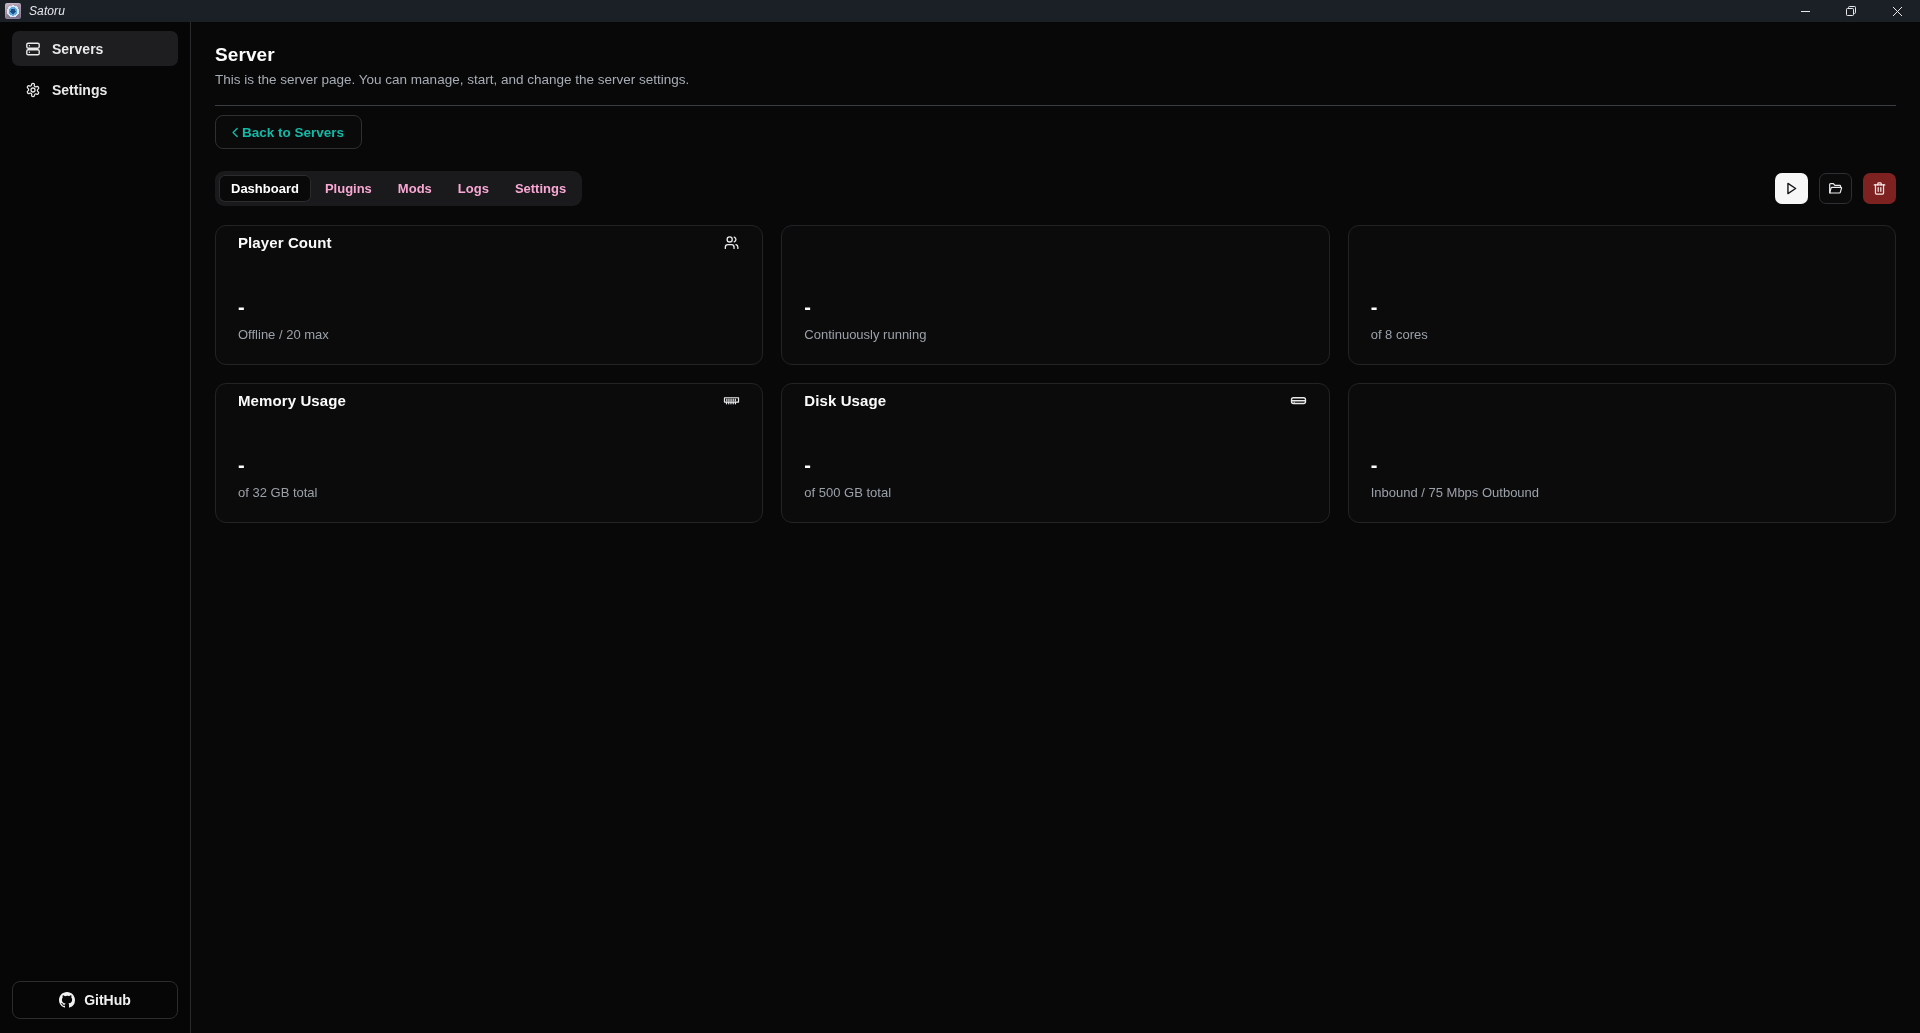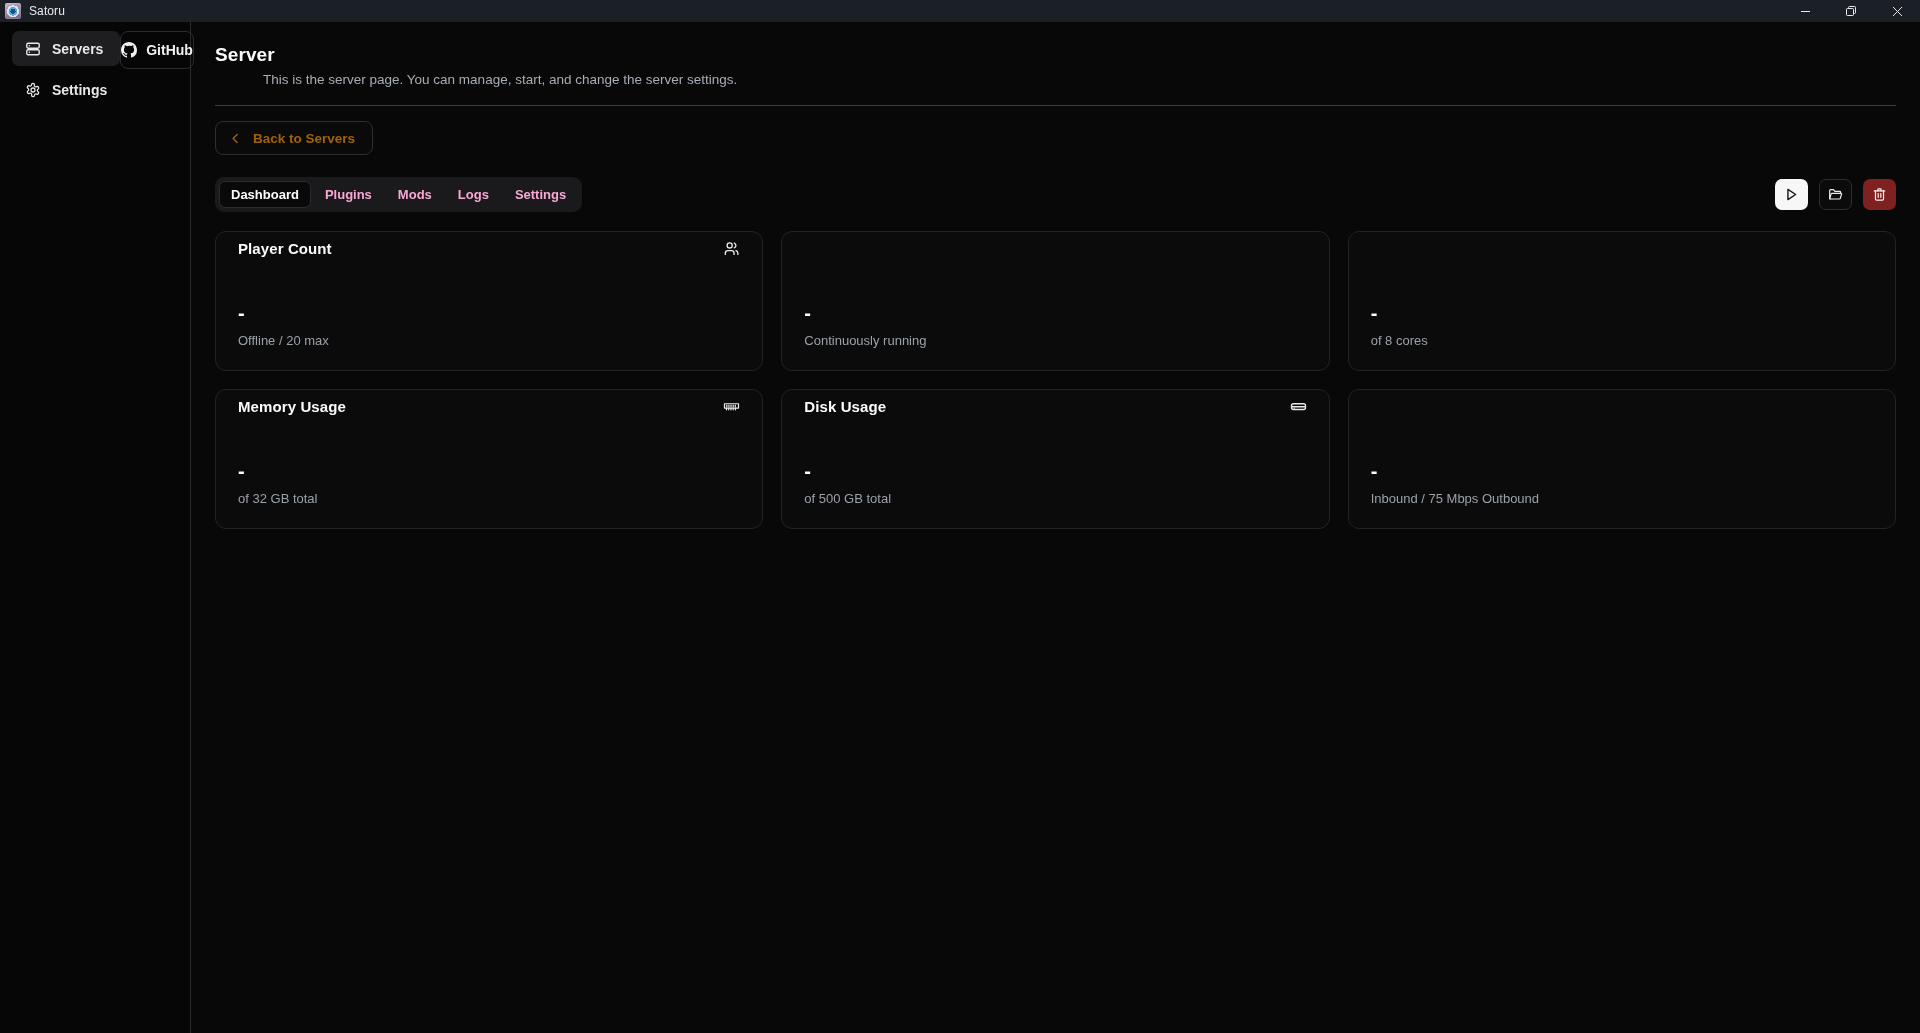--- a/index.html
+++ b/index.html
@@ -26,20 +26,21 @@
     display: flex;
     align-items: center;
     justify-content: space-between;
     user-select: none;
   }
   .titlebar-left {
     display: flex;
     align-items: center;
     gap: 8px;
     padding-left: 5px;
+    font-style: italic;
   }
   .app-icon {
     width: 16px;
     height: 16px;
     border-radius: 2px;
     background:
       radial-gradient(circle at 50% 52%, #1d4f86 0 22%, #5fa9dc 22% 38%, #d9e7f2 38% 52%, rgba(0,0,0,0) 52%),
       linear-gradient(160deg, #c9b9c9 0%, #9e8ca3 45%, #6f6480 100%);
     box-shadow: inset 0 0 0 1px rgba(255,255,255,0.12);
   }
@@ -66,21 +67,21 @@
     width: 1920px;
   }
 
   
   .sidebar {
     width: 191px;
     flex: 0 0 191px;
     background: #060607;
     border-right: 1px solid #2a2a2c;
     display: flex;
-    flex-direction: row;
+    flex-direction: column;
     padding: 9px 12px 14px 12px;
   }
   .nav { display: flex; flex-direction: column; gap: 6px; }
   .nav-item {
     display: flex;
     align-items: center;
     gap: 11px;
     height: 35px;
     padding: 0 13px;
     border-radius: 7px;
@@ -121,39 +122,37 @@
   .page-title {
     font-size: 19px;
     font-weight: 700;
     letter-spacing: 0.1px;
     color: #fbfbfb;
   }
   .page-sub {
     margin-top: 6px;
     font-size: 13.5px;
     color: #a7adb5;
-    margin-left: 48px;
   }
   .divider {
     margin-top: 18px;
     height: 1px;
     background: #3a3d42;
   }
 
   .back-btn {
-    margin-top: 15px;
+    margin-top: 9px;
     display: inline-flex;
     align-items: center;
-    gap: 11px;
     height: 34px;
     padding: 0 17px 0 13px;
     border: 1px solid #2f2f32;
     border-radius: 8px;
     background: #0a0a0b;
-    color: #a16207;
+    color: #14b8a6;
     font-size: 13.5px;
     font-weight: 700;
     font-family: inherit;
     cursor: pointer;
   }
 
   .toolbar {
     margin-top: 22px;
     display: flex;
     align-items: center;

